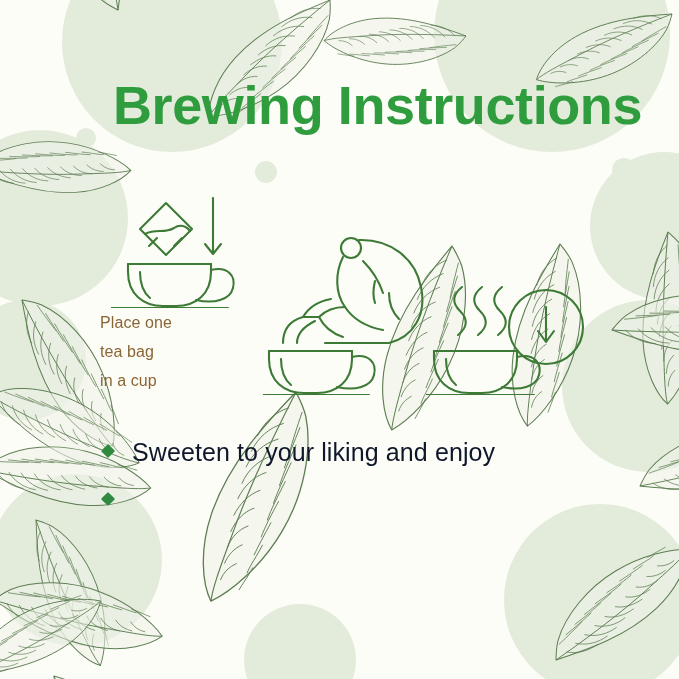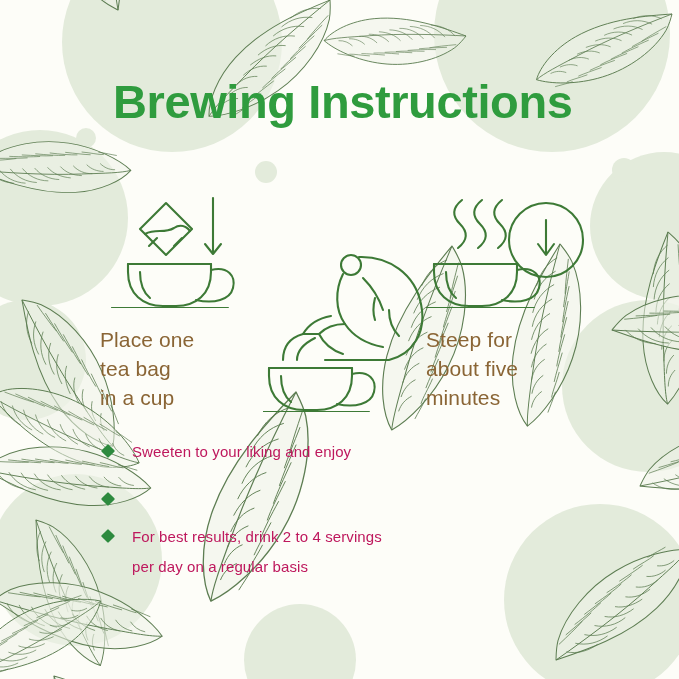--- a/index.html
+++ b/index.html
@@ -29,21 +29,21 @@
     width: 679px;
     height: 679px;
     pointer-events: none;
   }
 
   
   #title {
     position: absolute;
     left: 113px;
     top: 78px;
-    font-size: 47px;
+    font-size: 54px;
     font-weight: bold;
     letter-spacing: -0.4px;
     color: #2f9c3e;
     white-space: nowrap;
     line-height: 1.0;
   }
 
   
   #steps {
     position: absolute;
@@ -61,22 +61,21 @@
   .step-icon {
     height: 160px;
     position: relative;
   }
   .step-icon svg {
     position: absolute;
     left: 0;
     bottom: 0;
   }
   .step-caption {
-    margin-top: 17px;
-    font-size: 21px;
+    font-size: 16px;
     line-height: 29px;
     color: #8a6535;
     letter-spacing: 0.1px;
     white-space: pre-line;
   }
 
   
   #tips {
     position: absolute;
     left: 103px;
@@ -92,23 +91,23 @@
     flex: 0 0 auto;
     width: 10px;
     height: 10px;
     background: #2d8a3e;
     transform: rotate(45deg);
     margin-top: 9px;
     margin-right: 19px;
     border-radius: 1px;
   }
   .tip-text {
-    font-size: 15px;
+    font-size: 25px;
     line-height: 30px;
-    color: #be185d;
+    color: #0f172a;
     letter-spacing: 0.1px;
     white-space: pre-line;
   }
 </style>
 </head>
 <body>
 
 <div id="poster">
 
   <svg id="bg-decor" viewBox="0 0 679 679" width="679" height="679" xmlns="http://www.w3.org/2000/svg">
@@ -271,35 +270,27 @@
           <path d="M8,116 L91,116 L91,124 C 91,146 76,158 56,158 L43,158
                    C 23,158 8,146 8,124 Z"></path>
           <path d="M8,116 L91,116"></path>
 
           <path d="M91,122 C 108,118 116,128 113,140 C 110,152 94,156 76,152"></path>
           <path d="M20,124 C 20,136 24,145 30,150"></path>
 
           <path d="M-8,160 L108,160 L104,169 L-4,169 Z"></path>
         </svg>
       </div>
-      <div class="step-caption">Steep for
-about five
-minutes</div>
     </div>
 
   </div>
 
   <div id="tips">
     <div class="tip">
       <span class="tip-bullet"></span>
       <span class="tip-text">Sweeten to your liking and enjoy</span>
     </div>
     <div class="tip">
       <span class="tip-bullet"></span>
     </div>
-    <div class="tip">
-      <span class="tip-bullet"></span>
-      <span class="tip-text">For best results, drink 2 to 4 servings
-per day on a regular basis</span>
-    </div>
   </div>
 
 </div>
 
 </body></html>

